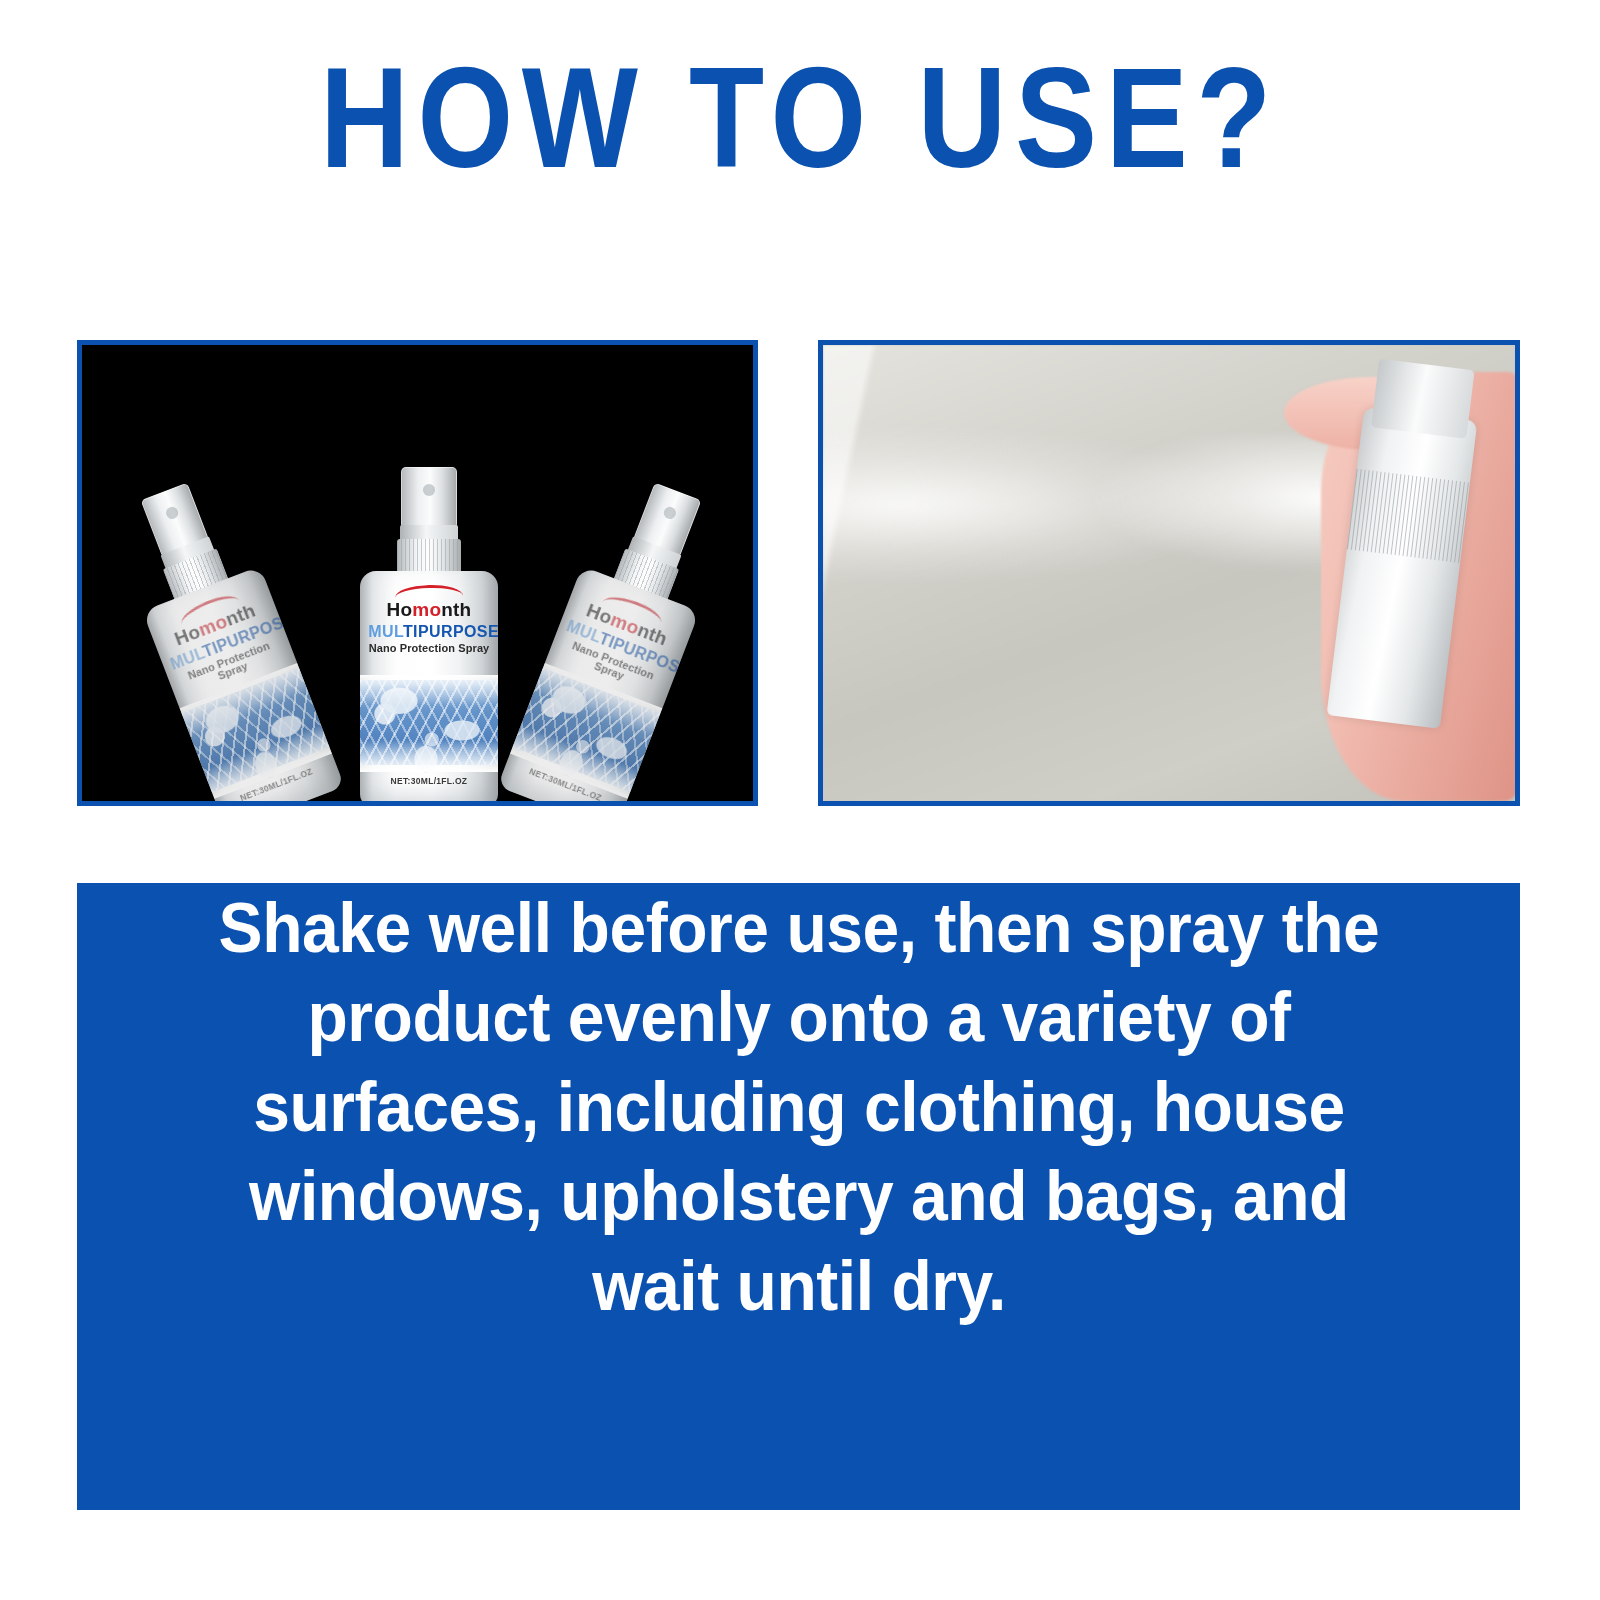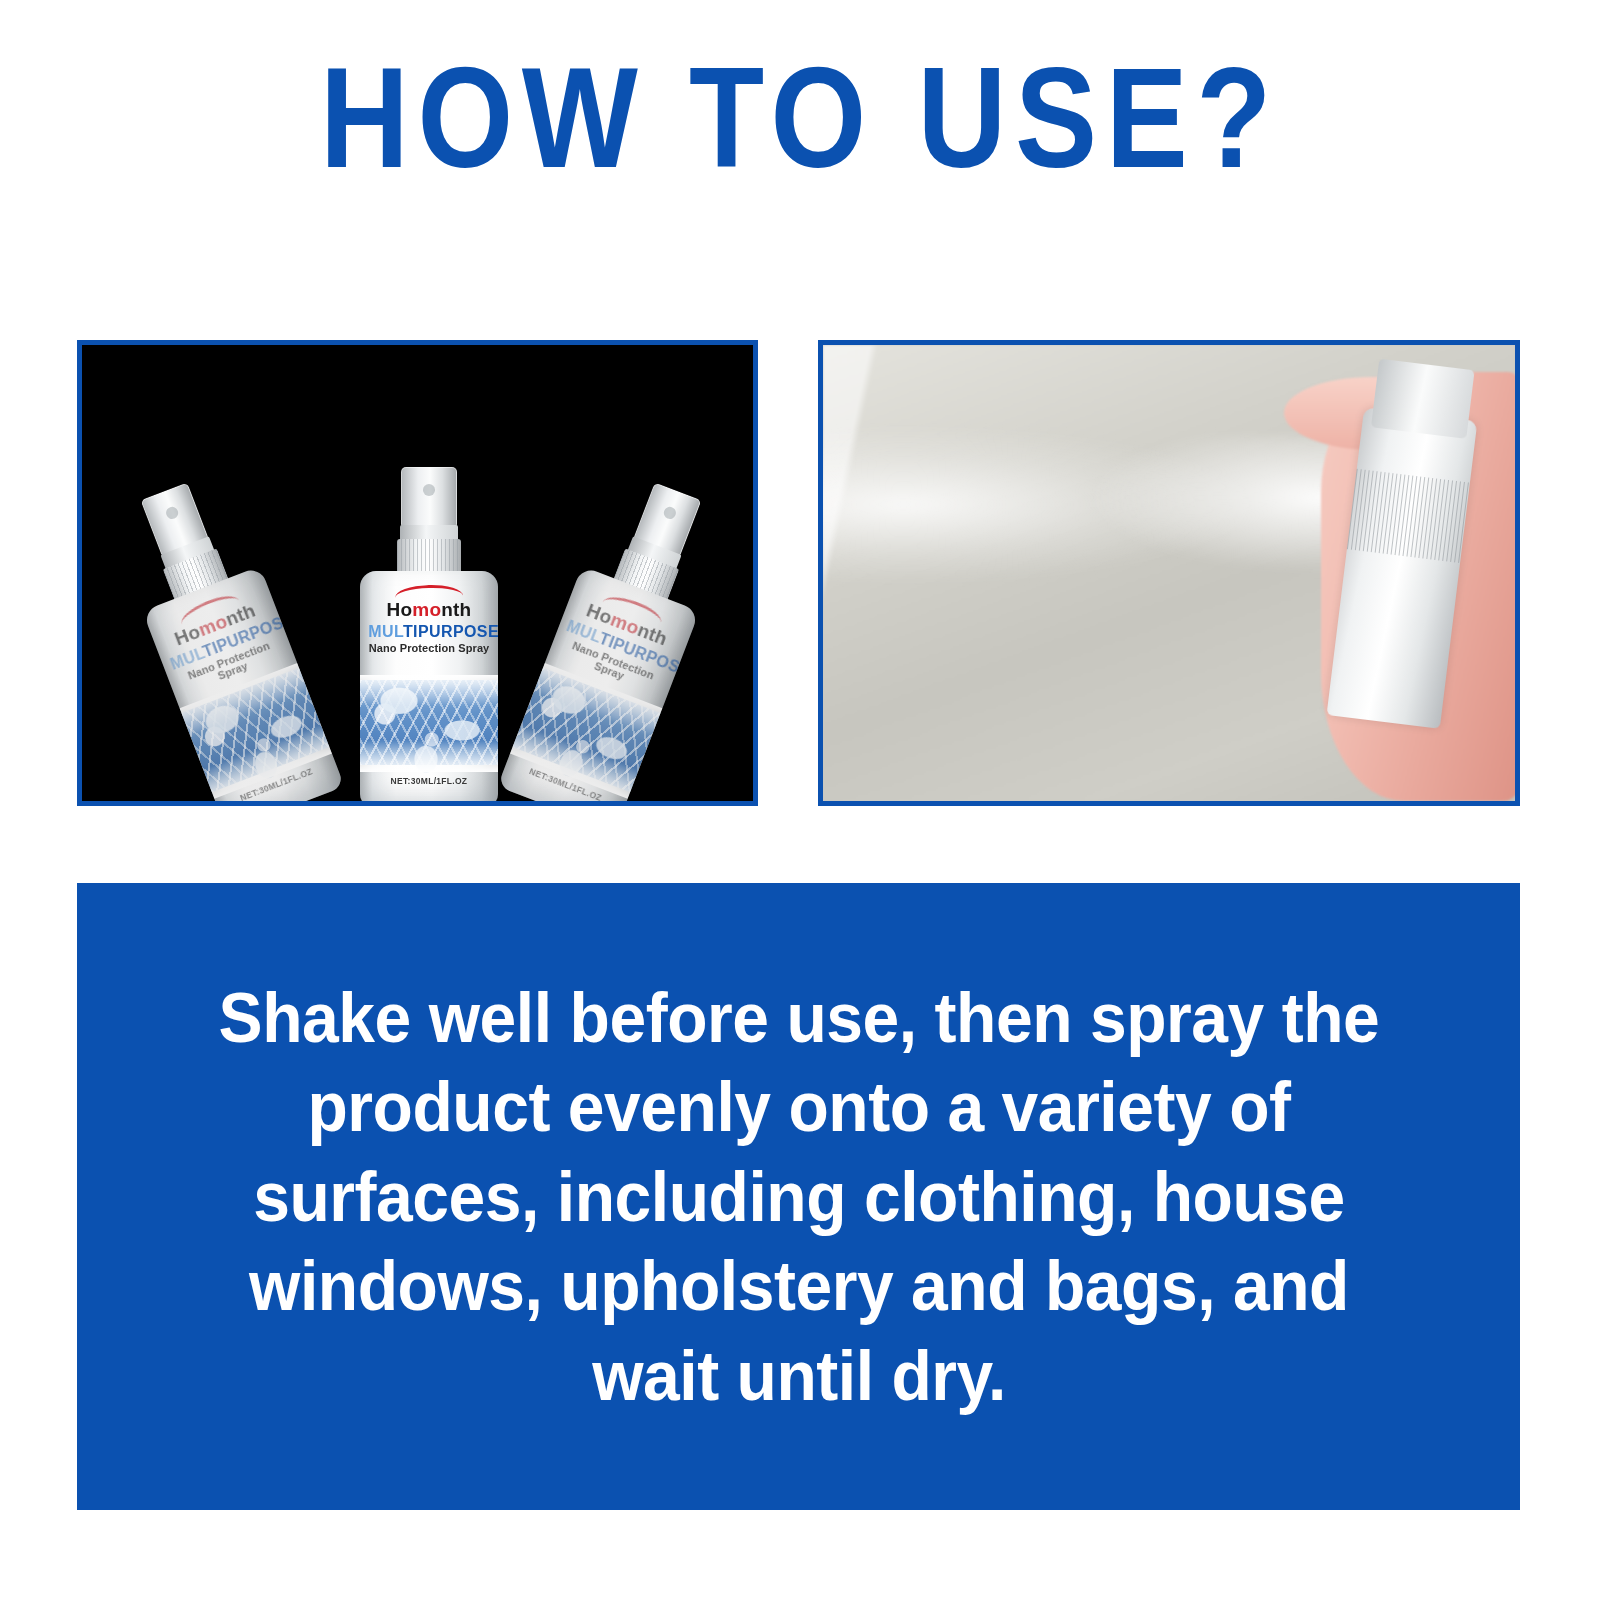--- a/index.html
+++ b/index.html
@@ -277,21 +277,20 @@
 
   
   .instruction-panel {
     position: absolute;
     left: 77px;
     top: 883px;
     width: 1443px;
     height: 627px;
     background: #0b51b0;
     display: flex;
-    align-items: center;
     justify-content: center;
   }
   .instruction-text {
     color: #ffffff;
     font-family: "Liberation Sans Narrow", "Liberation Sans", sans-serif;
     font-weight: bold;
     font-size: 71px;
     line-height: 1.26;
     text-align: center;
     width: 1330px;

